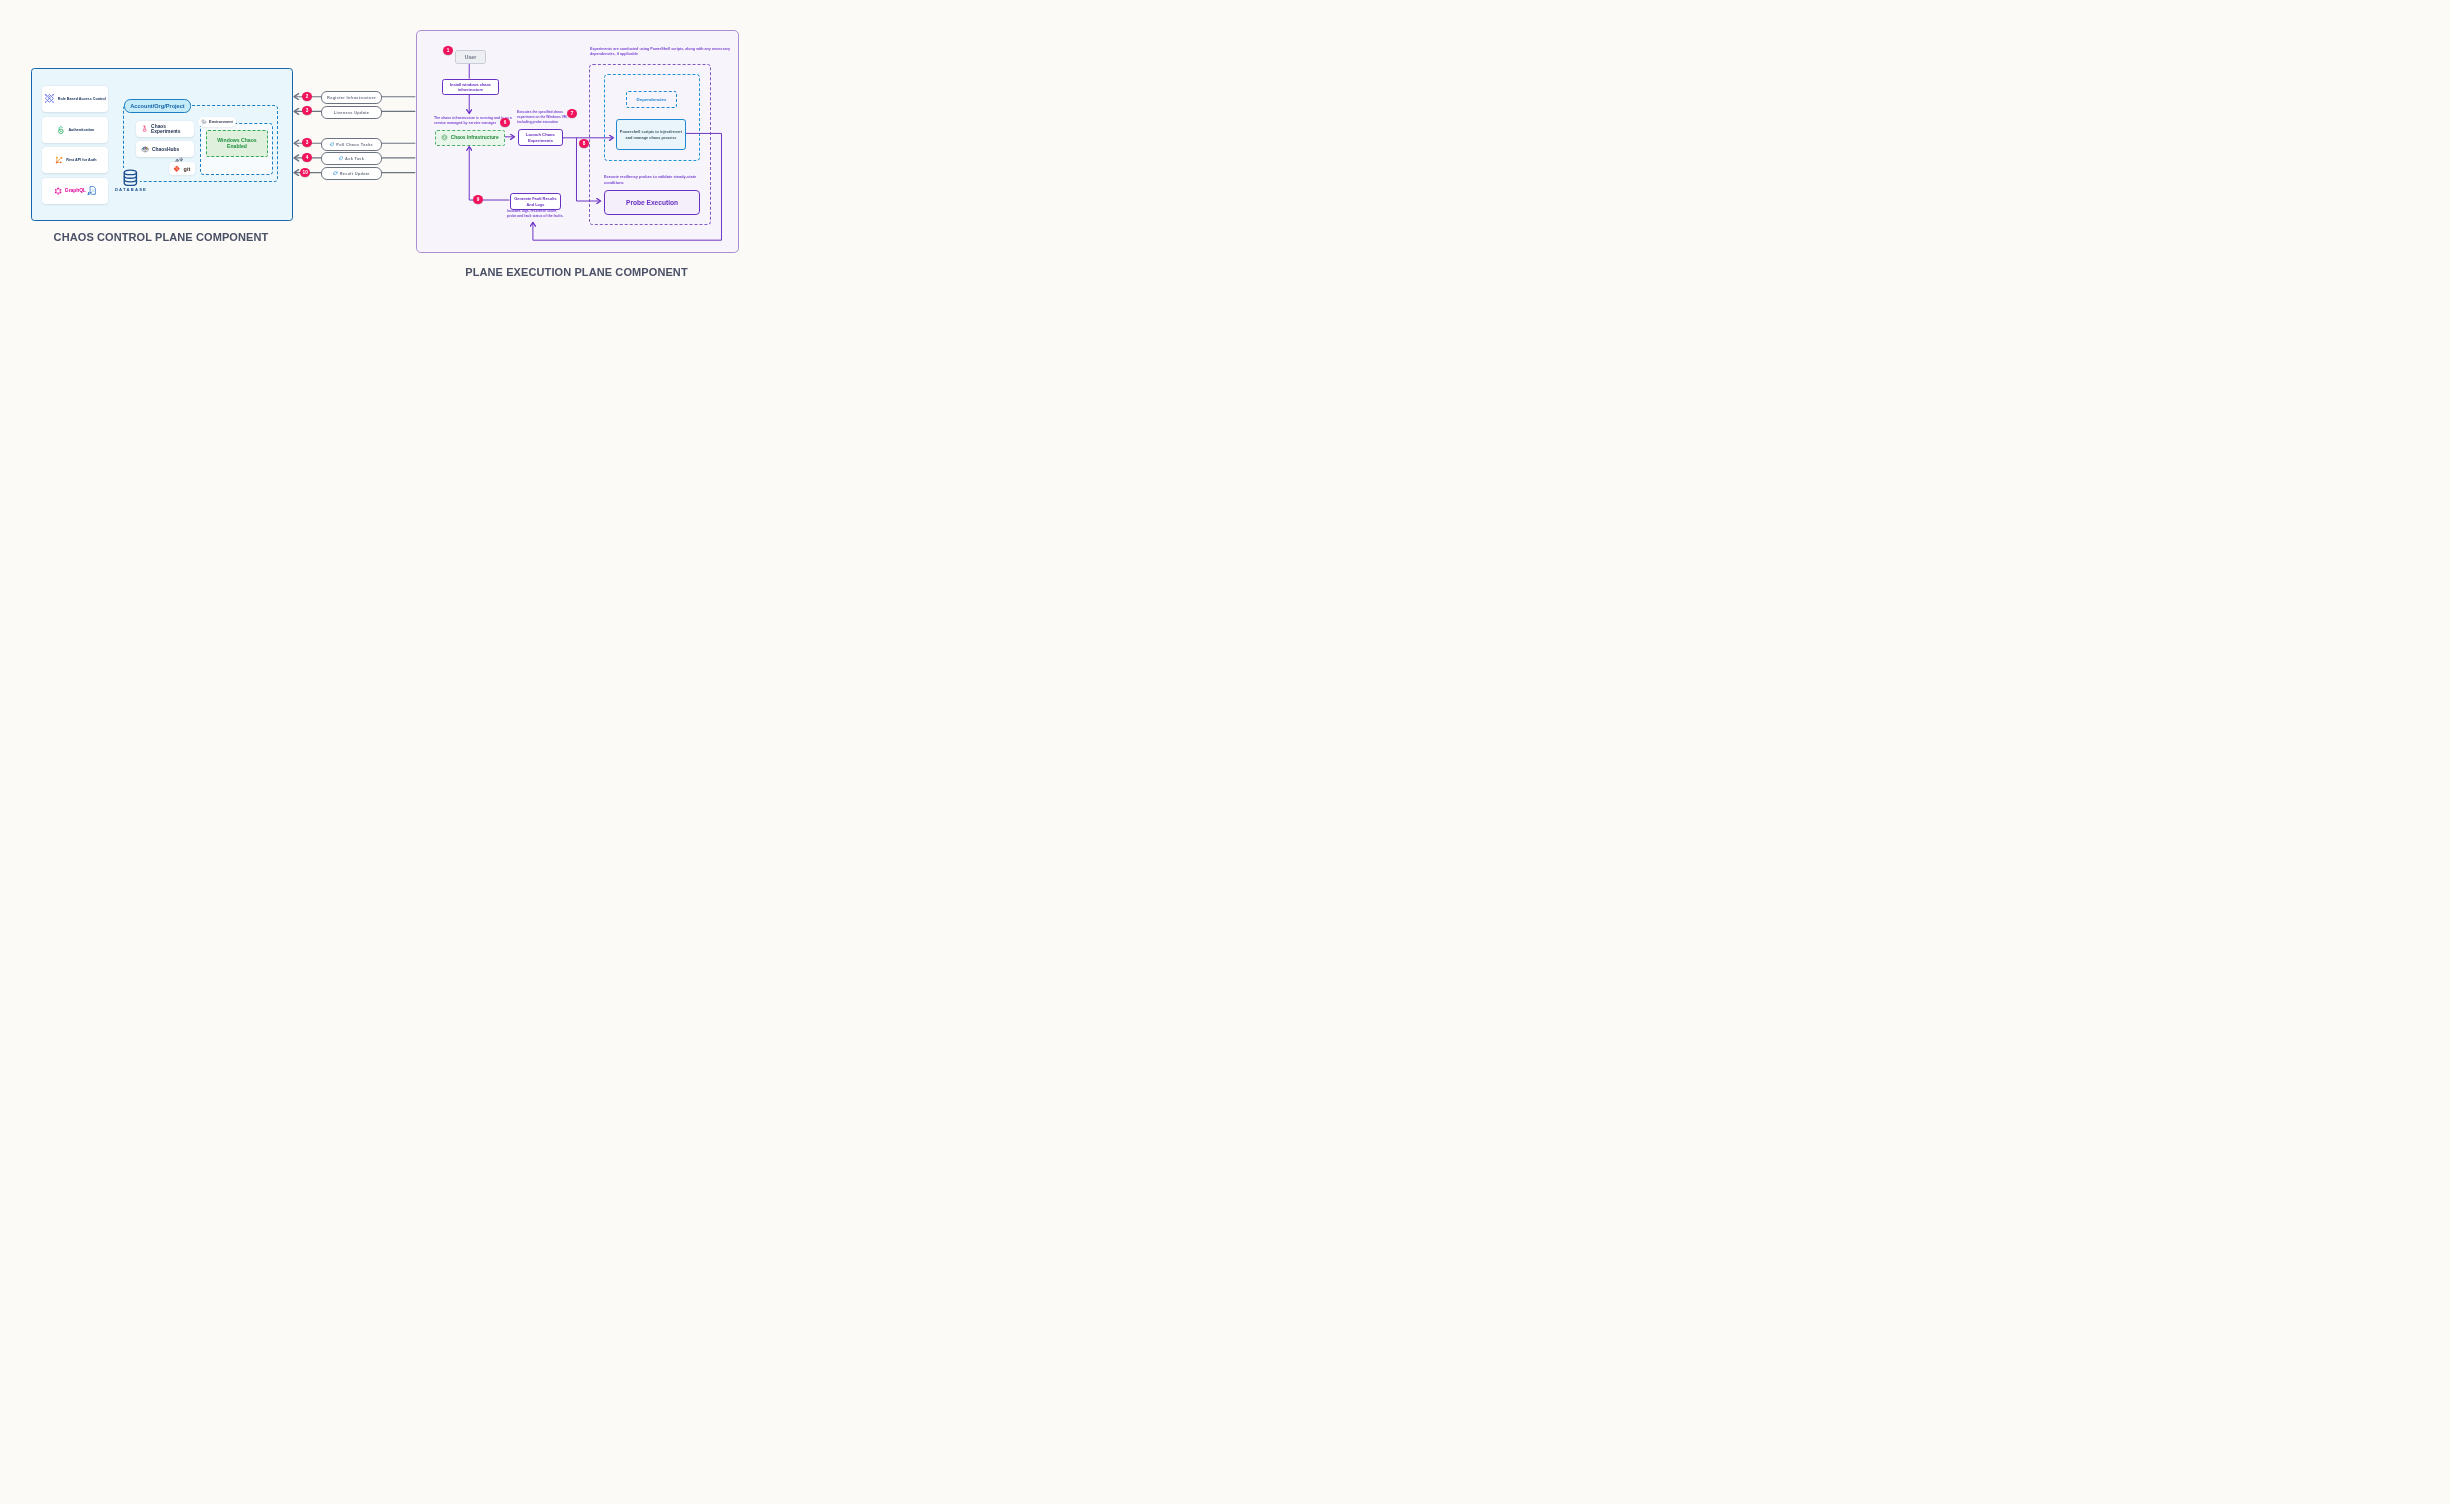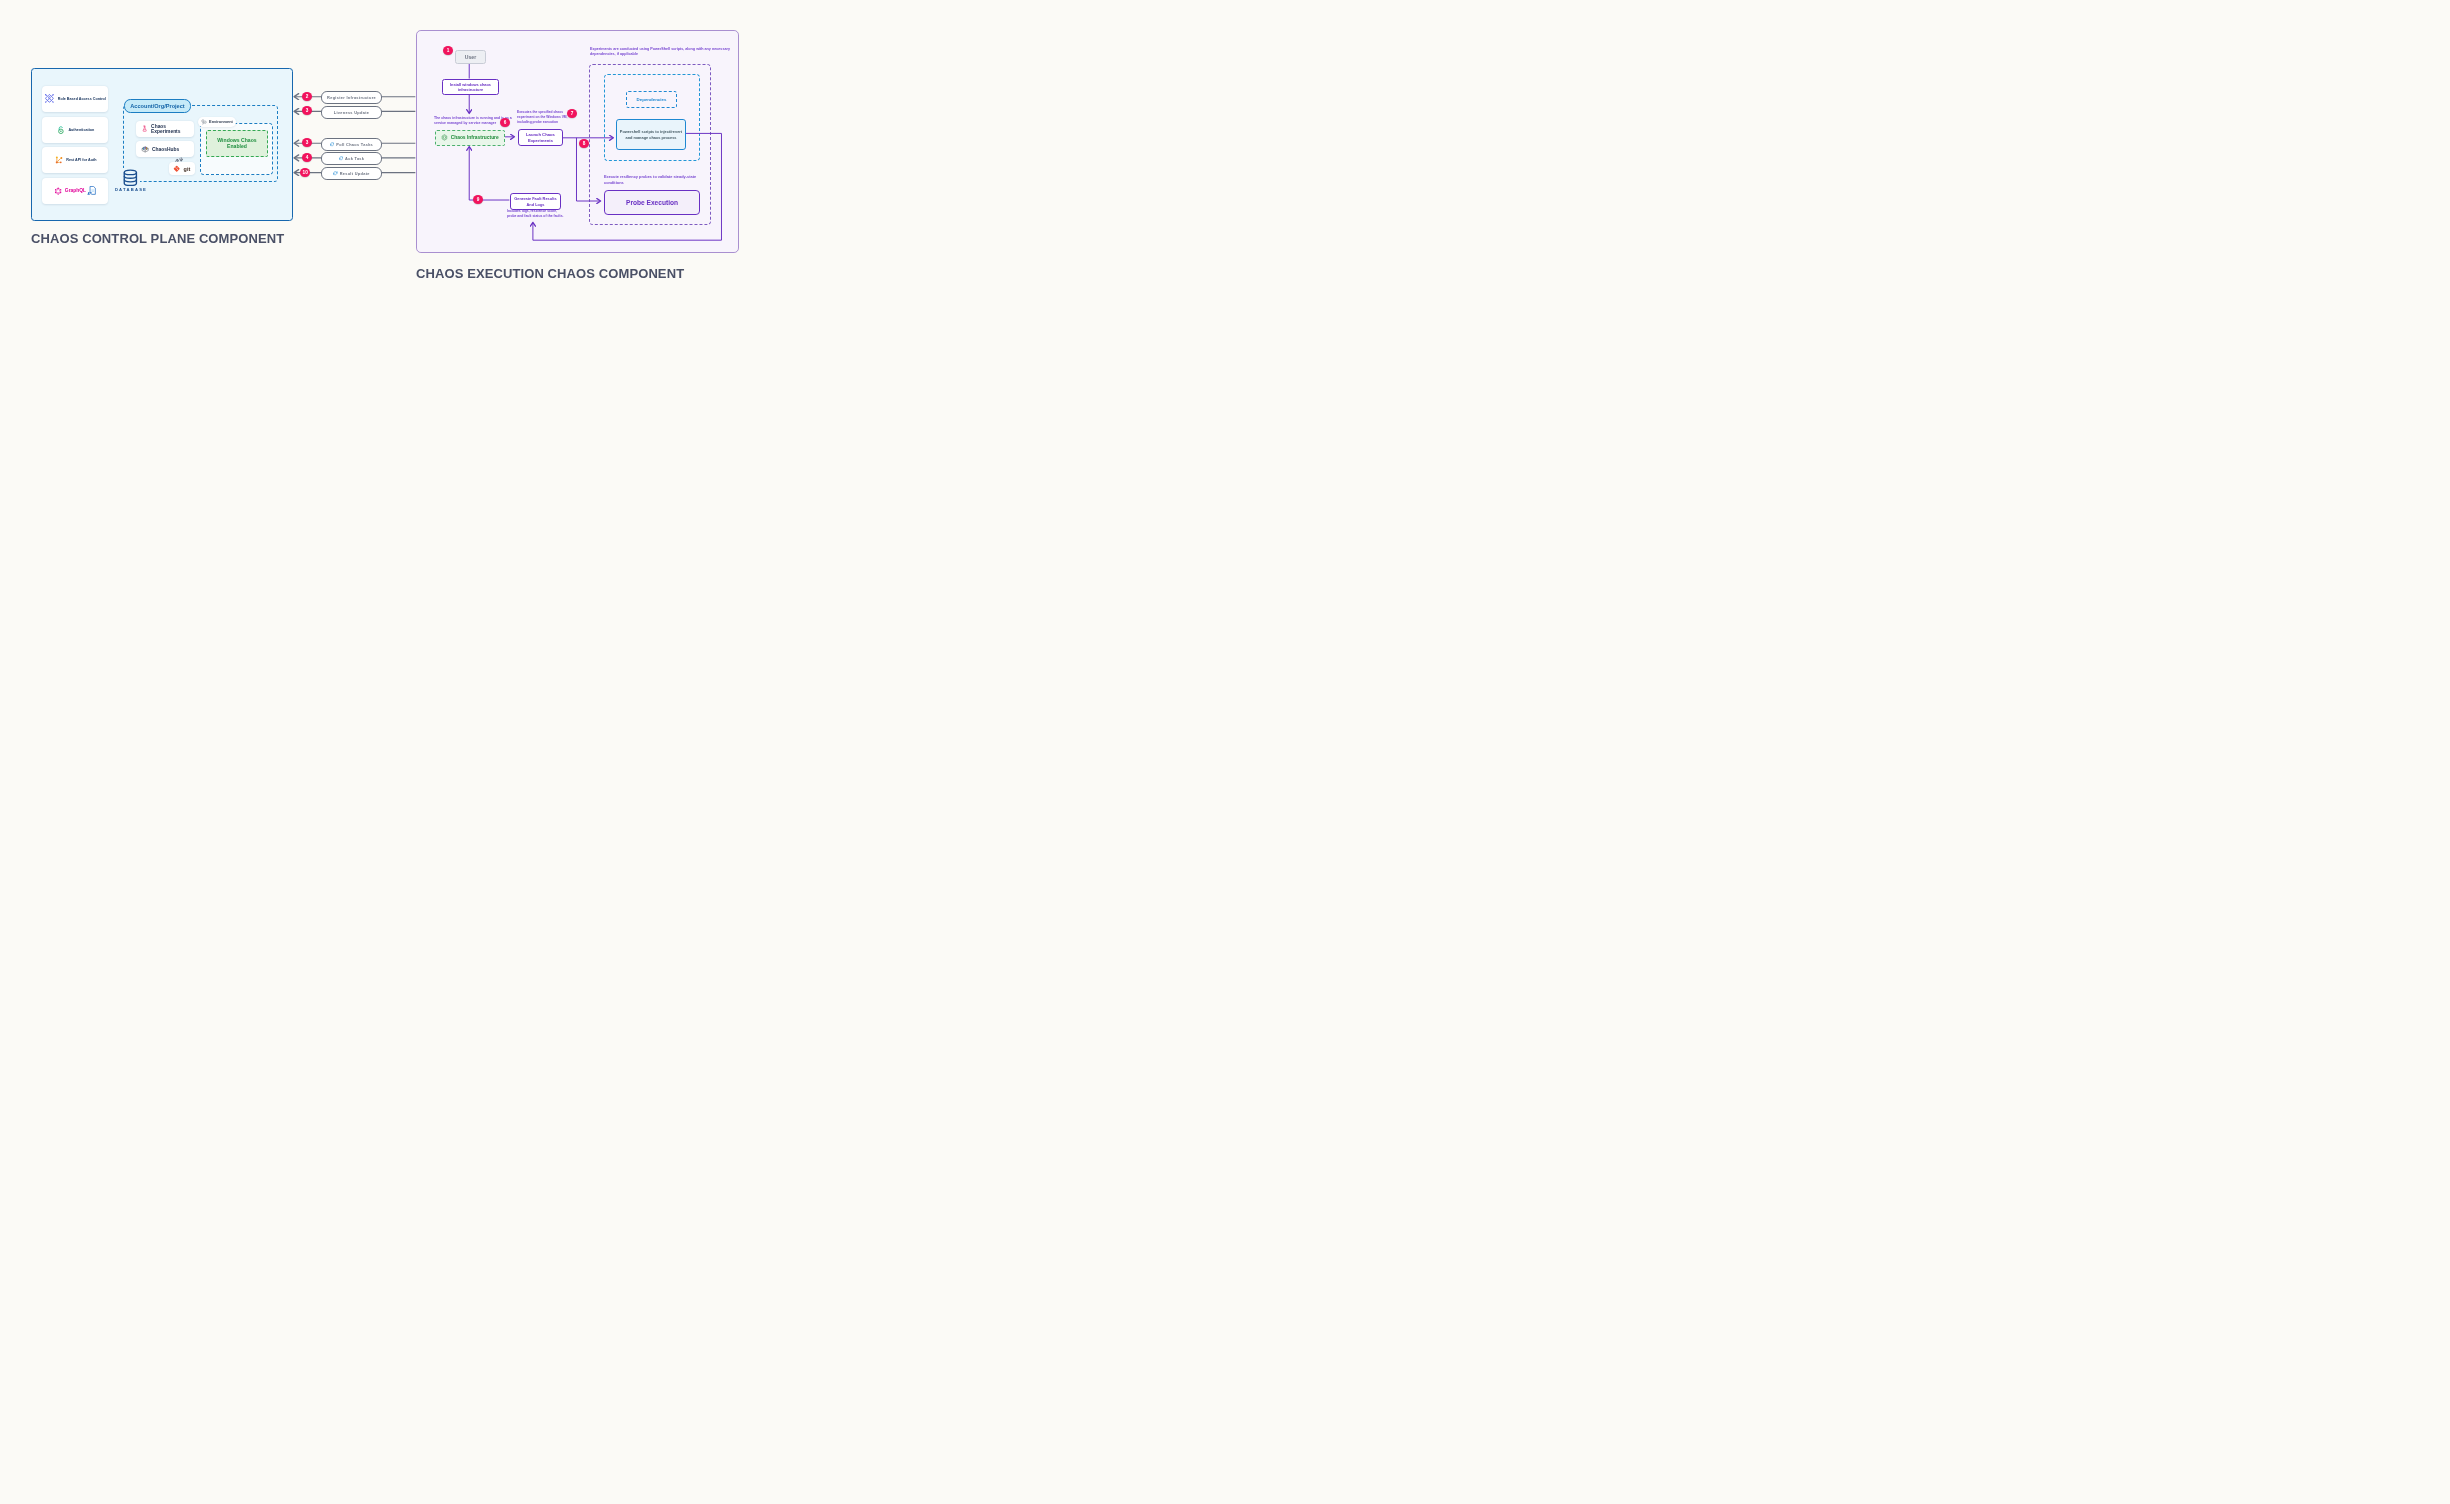--- a/index.html
+++ b/index.html
@@ -6,21 +6,21 @@
   .canvas{position:relative;width:768px;height:306px;background:#FBFAF6;overflow:hidden;}
   .abs{position:absolute;}
   
   .control-panel{left:31px;top:68px;width:260px;height:151px;background:#E9F6FC;border:1px solid #1767AE;border-radius:3.4px;z-index:1;}
   .exec-panel{left:416px;top:30px;width:321px;height:221px;background:#F8F4FC;border:0.7px solid #A98FD0;border-radius:4.9px;z-index:1;}
   .svg-overlay{left:0;top:0;width:768px;height:306px;z-index:3;pointer-events:none;}
   
   .card{background:#fff;border-radius:3.9px;box-shadow:0 0.5px 2px rgba(30,60,90,.12);z-index:4;display:flex;align-items:center;justify-content:center;gap:2.9px;}
   .dashedrect{border-radius:3.9px;z-index:2;}
   .badge{z-index:6;min-width:8.3px;height:9.3px;padding:0 1px;border-radius:50%;background:#F2135D;color:#fff;font-size:4.7px;font-weight:bold;display:flex;align-items:center;justify-content:center;box-shadow:0 0.5px 1px rgba(0,0,0,.25);}
-  .ptitle{font-size:13px;font-weight:800;color:#4A5066;letter-spacing:0.1px;z-index:4;}
+  .ptitle{font-size:11px;font-weight:800;color:#4A5066;letter-spacing:0.1px;text-align:center;z-index:4;}
   .note{color:#7847D1;font-weight:600;line-height:1.45;z-index:4;}
   
   .lcard{left:42px;width:66px;height:25.5px;}
   .lcard .lbl{font-size:3.7px;font-weight:bold;color:#16325C;}
   .gql-lbl{font-size:4.9px;font-weight:600;color:#E10098;}
   .api-wrap{position:relative;width:7.4px;height:8.8px;}
   .api-wrap .api-txt{position:absolute;left:-2px;bottom:-0.5px;font-size:2.7px;font-weight:800;color:#1565C0;background:#fff;padding:0 0.5px;}
   .account-pill{left:124px;top:99px;width:65px;height:11.8px;background:#C5EAF8;border:1px solid #1B7DC2;border-radius:6.4px;z-index:4;display:flex;align-items:center;justify-content:center;font-size:5.6px;font-weight:bold;color:#1565A8;}
   .account-rect{left:123px;top:105px;width:153px;height:75px;border:0.7px dashed #1B7DC2;}
   .env-rect{left:200px;top:123px;width:71px;height:50px;border:0.7px dashed #1B7DC2;background:#F7FBFD;}
@@ -297,16 +297,16 @@
   <div class="abs dep-box">Dependencies</div>
   <div class="abs ps-box">Powershell scripts to inject/revert and manage chaos process</div>
 
   <div class="abs note" style="left:604px;top:174px;width:96px;font-size:3.9px;">Execute resiliency probes to validate steady-state conditions</div>
   <div class="abs probe-box">Probe Execution</div>
 
   <div class="abs badge" style="left:473px;top:195px;">9</div>
   <div class="abs results-box">Generate Fault Results And Logs</div>
   <div class="abs note" style="left:507px;top:209px;width:60px;font-size:3.4px;">Includes logs, resilience score, probe and fault status of the faults.</div>
 
-  <div class="abs ptitle" style="left:416px;top:266px;width:321px;">CHAOS EXECUTION CHAOS COMPONENT</div>
+  <div class="abs ptitle" style="left:416px;top:266px;width:321px;">PLANE EXECUTION PLANE COMPONENT</div>
 
 </div>
 
 
 </body></html>

